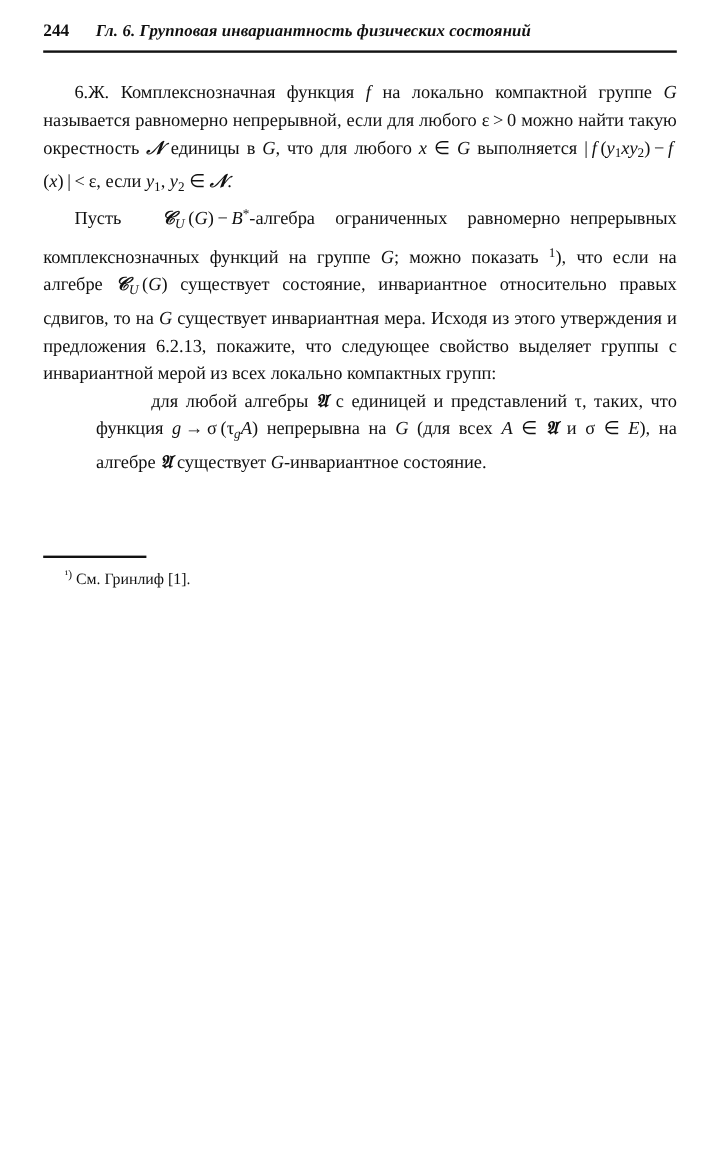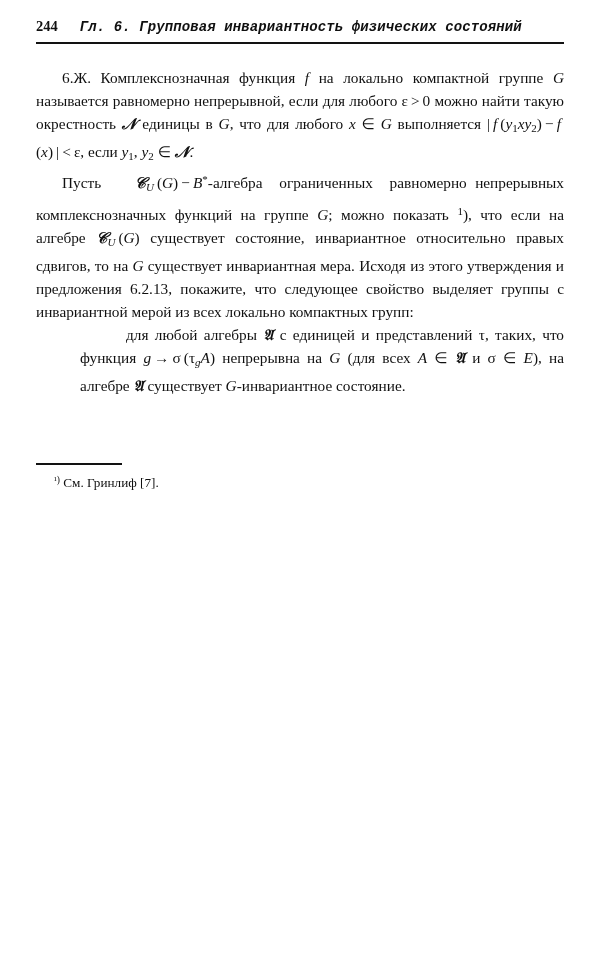--- a/index.html
+++ b/index.html
@@ -32,21 +32,21 @@
     align-items: baseline;
     gap: 22px;
   }
   .page-number {
     font-family: "Liberation Serif", serif;
     font-size: 14.5px;
     font-weight: bold;
     letter-spacing: 0px;
   }
   .running-title {
-    font-family: Liberation Mono, monospace;
+    font-family: Liberation Serif, serif;
     font-size: 14px;
     font-style: italic;
     font-weight: bold;
     letter-spacing: 0.1px;
     white-space: nowrap;
   }
   .header-rule {
     position: absolute;
     left: 36px;
     top: 42px;
@@ -134,16 +134,16 @@
     <p class="para indent-big">
       <span>для любой алгебры <span class="scr">𝔄</span> с единицей и представлений τ, таких, что функция <span class="it">g</span> → σ (τ<span class="sub it">g</span><span class="it">A</span>) непрерывна на <span class="it">G</span> (для всех <span class="it">A</span> ∈ <span class="scr">𝔄</span> и σ ∈ <span class="it">E</span>), на алгебре <span class="scr">𝔄</span> существует <span class="it">G</span>-инвариантное состояние.</span>
     </p>
 
   </div>
 
   <div class="footnote-rule"></div>
 
   <div class="footnote">
     <span class="sup">¹)</span>
-    <span>См. Гринлиф [7].</span>
+    <span>См. Гринлиф [1].</span>
   </div>
 
 </div>
 
 </body></html>

